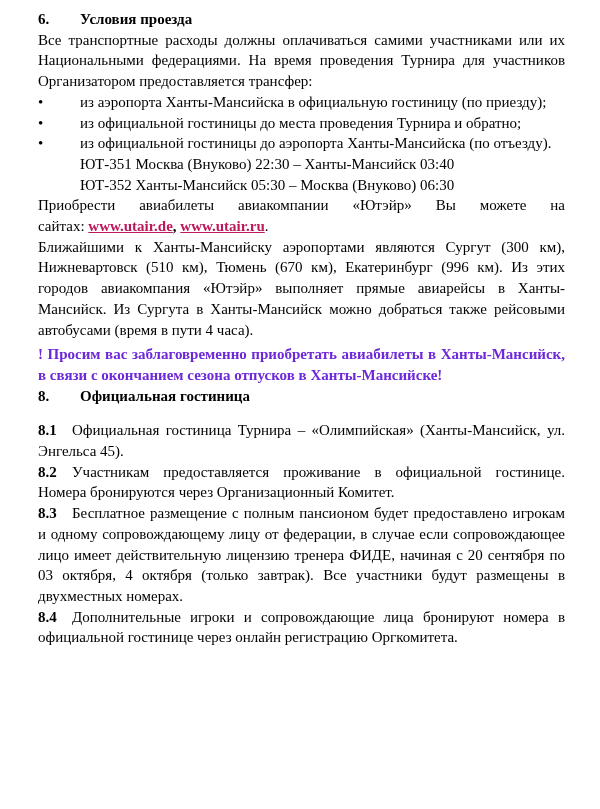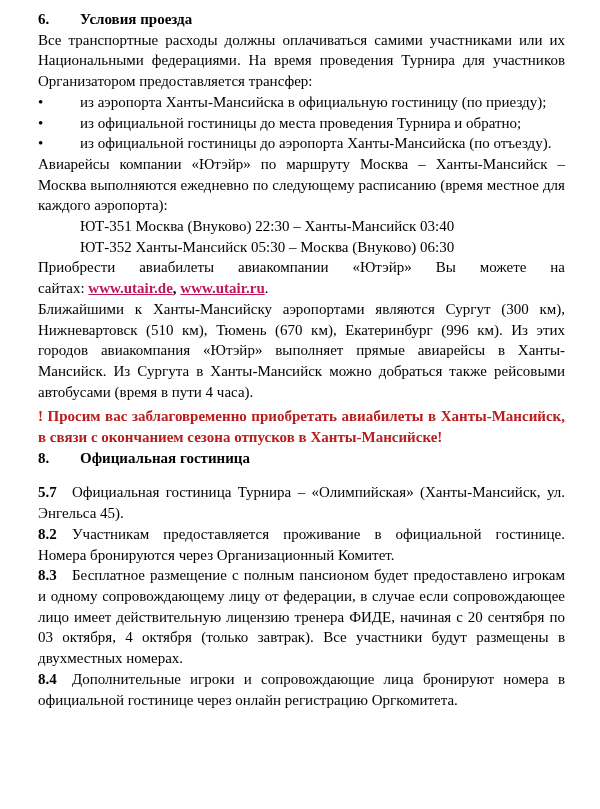--- a/index.html
+++ b/index.html
@@ -21,21 +21,21 @@
     background: #ffffff;
   }
   .heading { font-weight: bold; text-align: left; }
   .hnum { display: inline-block; width: 42px; }
   .para { text-align: justify; }
   .bullet-row { display: flex; }
   .bmark { flex: 0 0 42px; width: 42px; }
   .btext { flex: 1 1 auto; }
   .sched { padding-left: 42px; text-align: left; }
   .inum { display: inline-block; width: 34px; font-weight: bold; }
-  .warning { color: #b91c1c; font-weight: bold; }
+  .warning { color: #6d28d9; font-weight: bold; }
   .nowrap { white-space: nowrap; }
   .doclink {
     font-weight: bold;
     text-decoration: underline;
     color: #be185d;
     cursor: pointer;
   }
   .bold { font-weight: bold; }
   
   .mt-p1   { }
@@ -61,32 +61,31 @@
   <div class="bullet-row">
       <span class="bmark">•</span>
       <span class="btext">из официальной гостиницы до места проведения Турнира и обратно;</span>
     </div>
   <div class="bullet-row">
       <span class="bmark">•</span>
       <span class="btext">из официальной гостиницы до аэропорта Ханты-Мансийска (по отъезду).</span>
     </div>
 
 
-  <p class="para">Авиарейсы компании «Ютэйр» по маршруту Москва – Ханты-Мансийск – Москва выполняются ежедневно по следующему расписанию (время местное для каждого аэропорта):</p>
 
   <div class="sched">ЮТ-351 Москва (Внуково) 22:30 – Ханты-Мансийск 03:40</div>
   <div class="sched">ЮТ-352 Ханты-Мансийск 05:30 – Москва (Внуково) 06:30</div>
 
   <p class="para"><span>Приобрести авиабилеты авиакомпании «Ютэйр» Вы можете на</span>
 <span class="nowrap"><span>сайтах: </span><a class="doclink">www.utair.de</a><span class="bold">, </span><a class="doclink">www.utair.ru</a><span>.</span></span></p>
 
   <p class="para">Ближайшими к Ханты-Мансийску аэропортами являются Сургут (300 км), Нижневартовск (510 км), Тюмень (670 км), Екатеринбург (996 км). Из этих городов авиакомпания «Ютэйр» выполняет прямые авиарейсы в Ханты-Мансийск. Из Сургута в Ханты-Мансийск можно добраться также рейсовыми автобусами (время в пути 4 часа).</p>
 
   <p class="para warning mt-warn">! Просим вас заблаговременно приобретать авиабилеты в Ханты-Мансийск, в связи с окончанием сезона отпусков в Ханты-Мансийске!</p>
 
   <div class="heading mt-h8"><span class="hnum">8.</span><span>Официальная гостиница</span></div>
 
-  <p class="para mt-81"><span class="inum">5.7</span><span>Официальная гостиница Турнира – «Олимпийская» (Ханты-Мансийск, ул. Энгельса 45).</span></p>
+  <p class="para mt-81"><span class="inum">8.1</span><span>Официальная гостиница Турнира – «Олимпийская» (Ханты-Мансийск, ул. Энгельса 45).</span></p>
   <p class="para"><span class="inum">8.2</span><span>Участникам предоставляется проживание в официальной гостинице.  Номера бронируются через Организационный Комитет.</span></p>
   <p class="para"><span class="inum">8.3</span><span>Бесплатное размещение с полным пансионом будет предоставлено игрокам и одному сопровождающему лицу от федерации, в случае если сопровождающее лицо имеет действительную лицензию тренера ФИДЕ, начиная с 20 сентября по 03 октября, 4 октября (только завтрак). Все участники будут размещены в двухместных номерах.</span></p>
   <p class="para"><span class="inum">8.4</span><span>Дополнительные игроки и сопровождающие лица бронируют номера в официальной гостинице через онлайн регистрацию Оргкомитета.</span></p>
 
 </div>
 
 </body></html>

